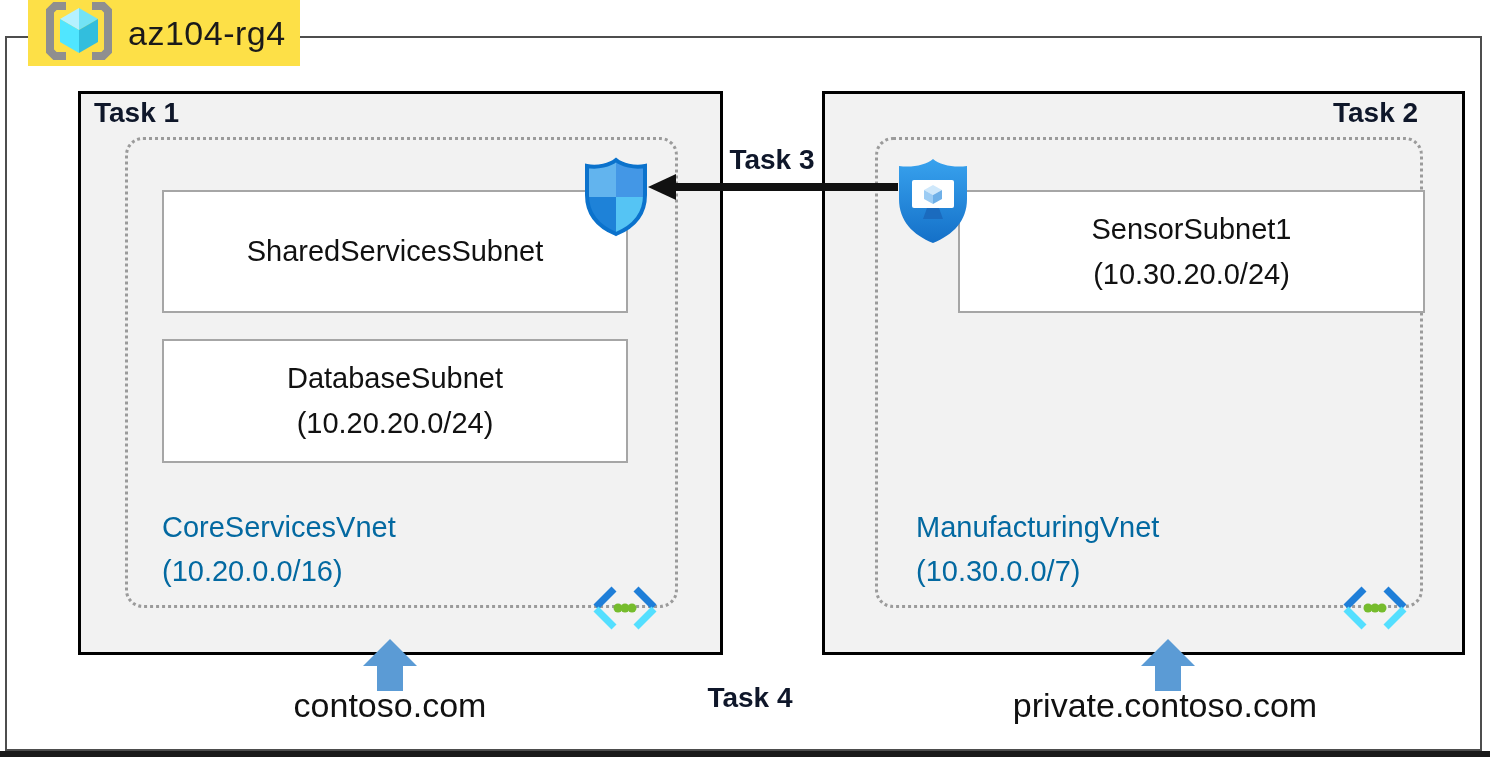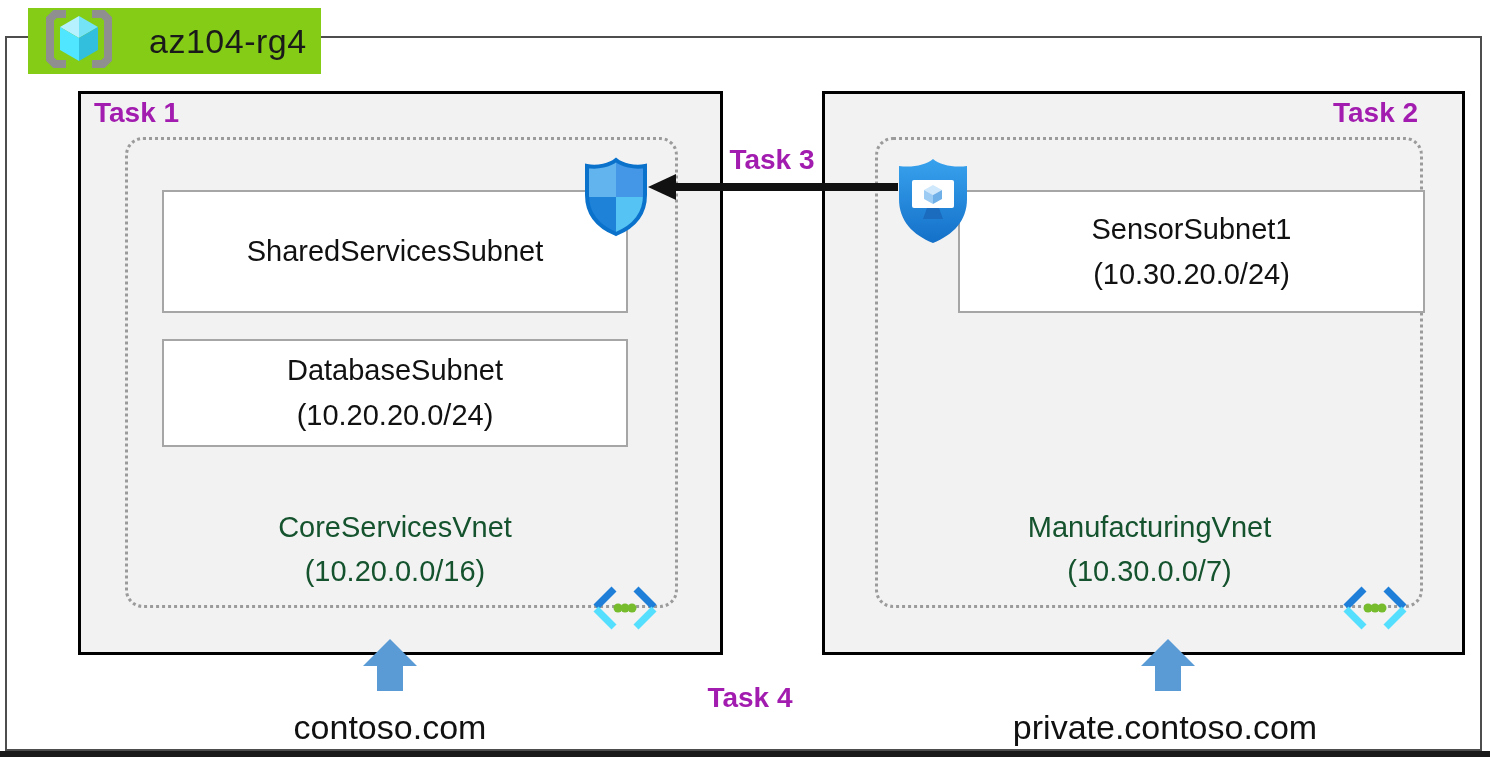--- a/index.html
+++ b/index.html
@@ -3,53 +3,53 @@
 <meta charset="utf-8">
 <style>
   html,body{margin:0;padding:0;background:#fff;}
   body{font-family:"Liberation Sans","DejaVu Sans",sans-serif;}
   #canvas{position:relative;width:1490px;height:762px;background:#ffffff;overflow:hidden;}
 
   .rg-frame{position:absolute;left:5px;top:36px;width:1477px;height:715px;
     border:2px solid #4d4d4d;box-sizing:border-box;background:transparent;}
   .bottom-bar{position:absolute;left:0;top:751px;width:1490px;height:6px;background:#1a1a1a;}
 
-  .rg-label{position:absolute;left:28px;top:8px;height:66px;display:flex;align-items:center;
-    gap:33px;background:#84cc16;padding:0 14px;z-index:5;}
+  .rg-label{position:absolute;left:28px;top:0;height:66px;display:flex;align-items:center;
+    gap:12px;background:#fde047;padding:0 14px;z-index:5;}
   .rg-name{font-size:34px;color:#1a1a1a;letter-spacing:0.5px;}
 
   .task-box{position:absolute;top:91px;height:564px;background:#f2f2f2;
     border:3px solid #000;box-sizing:border-box;z-index:1;}
   .task-box.left{left:78px;width:645px;}
   .task-box.right{left:822px;width:643px;}
 
-  .task-label{position:absolute;font-size:28px;font-weight:bold;color:#a21caf;z-index:6;}
+  .task-label{position:absolute;font-size:28px;font-weight:bold;color:#0f172a;z-index:6;}
 
   .vnet-dashed{position:absolute;top:137px;height:471px;border:3px dotted #9b9b9b;
     border-radius:18px;box-sizing:border-box;z-index:2;}
   .vnet-dashed.left{left:125px;width:553px;}
   .vnet-dashed.right{left:875px;width:548px;}
 
   .subnet-box{position:absolute;background:#ffffff;border:2px solid #a6a6a6;
     box-sizing:border-box;display:flex;flex-direction:column;align-items:center;
     justify-content:center;text-align:center;z-index:3;
     font-size:29px;color:#111;line-height:1.55;}
   .subnet-box.l{left:162px;width:466px;}
   .subnet-box.r{left:916px;width:467px;margin-left:42px;}
   .row1{top:190px;height:123px;}
-  .row2{top:339px;height:108px;}
+  .row2{top:339px;height:124px;}
 
-  .vnet-name{position:absolute;top:506px;text-align:center;font-size:29px;color:#14532d;
+  .vnet-name{position:absolute;top:506px;text-align:left;font-size:29px;color:#0369a1;
     line-height:1.5;z-index:3;}
   .vnet-name.l{left:162px;width:466px;}
   .vnet-name.r{left:916px;width:467px;}
 
   .icon-abs{position:absolute;z-index:7;}
 
-  .domain-label{position:absolute;top:686px;text-align:center;font-size:34px;color:#111;z-index:4;margin-top:22px;}
+  .domain-label{position:absolute;top:686px;text-align:center;font-size:34px;color:#111;z-index:4;}
   .domain-label.l{left:240px;width:300px;}
   .domain-label.r{left:1000px;width:330px;}
 
   .ctr-label{width:110px;text-align:center;}
 </style>
 </head>
 <body>
 
 <div id="canvas">
 

